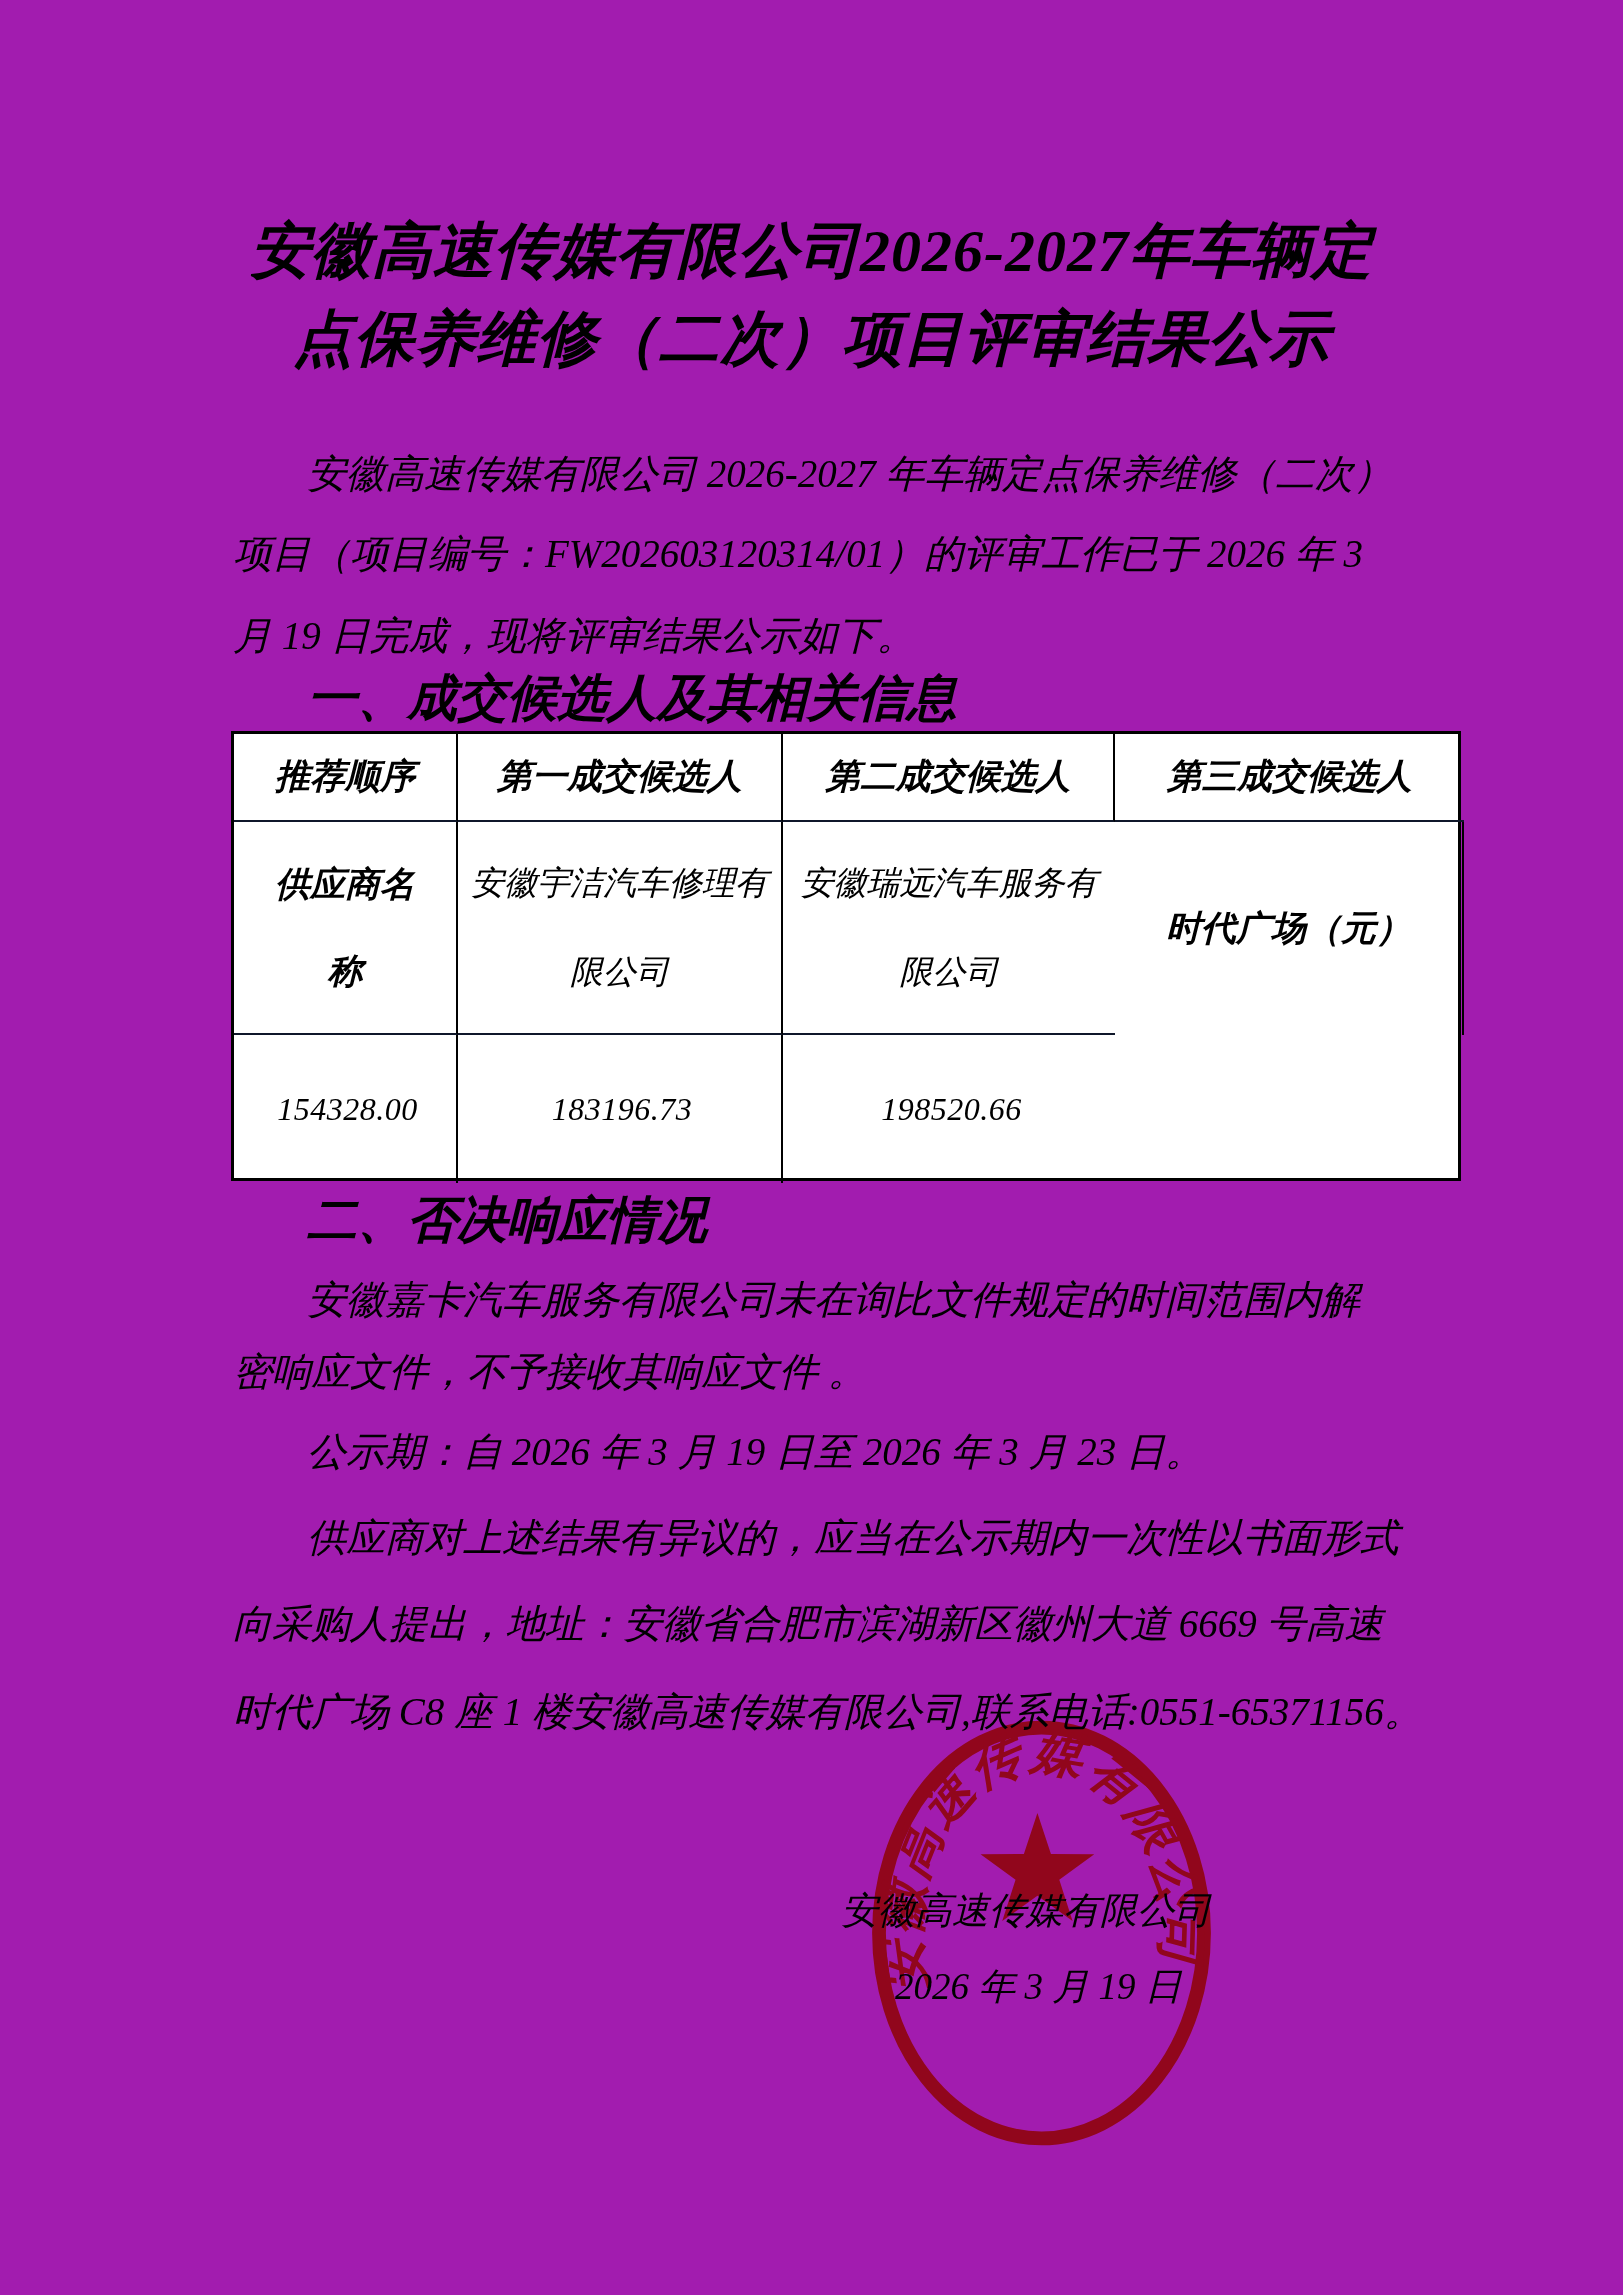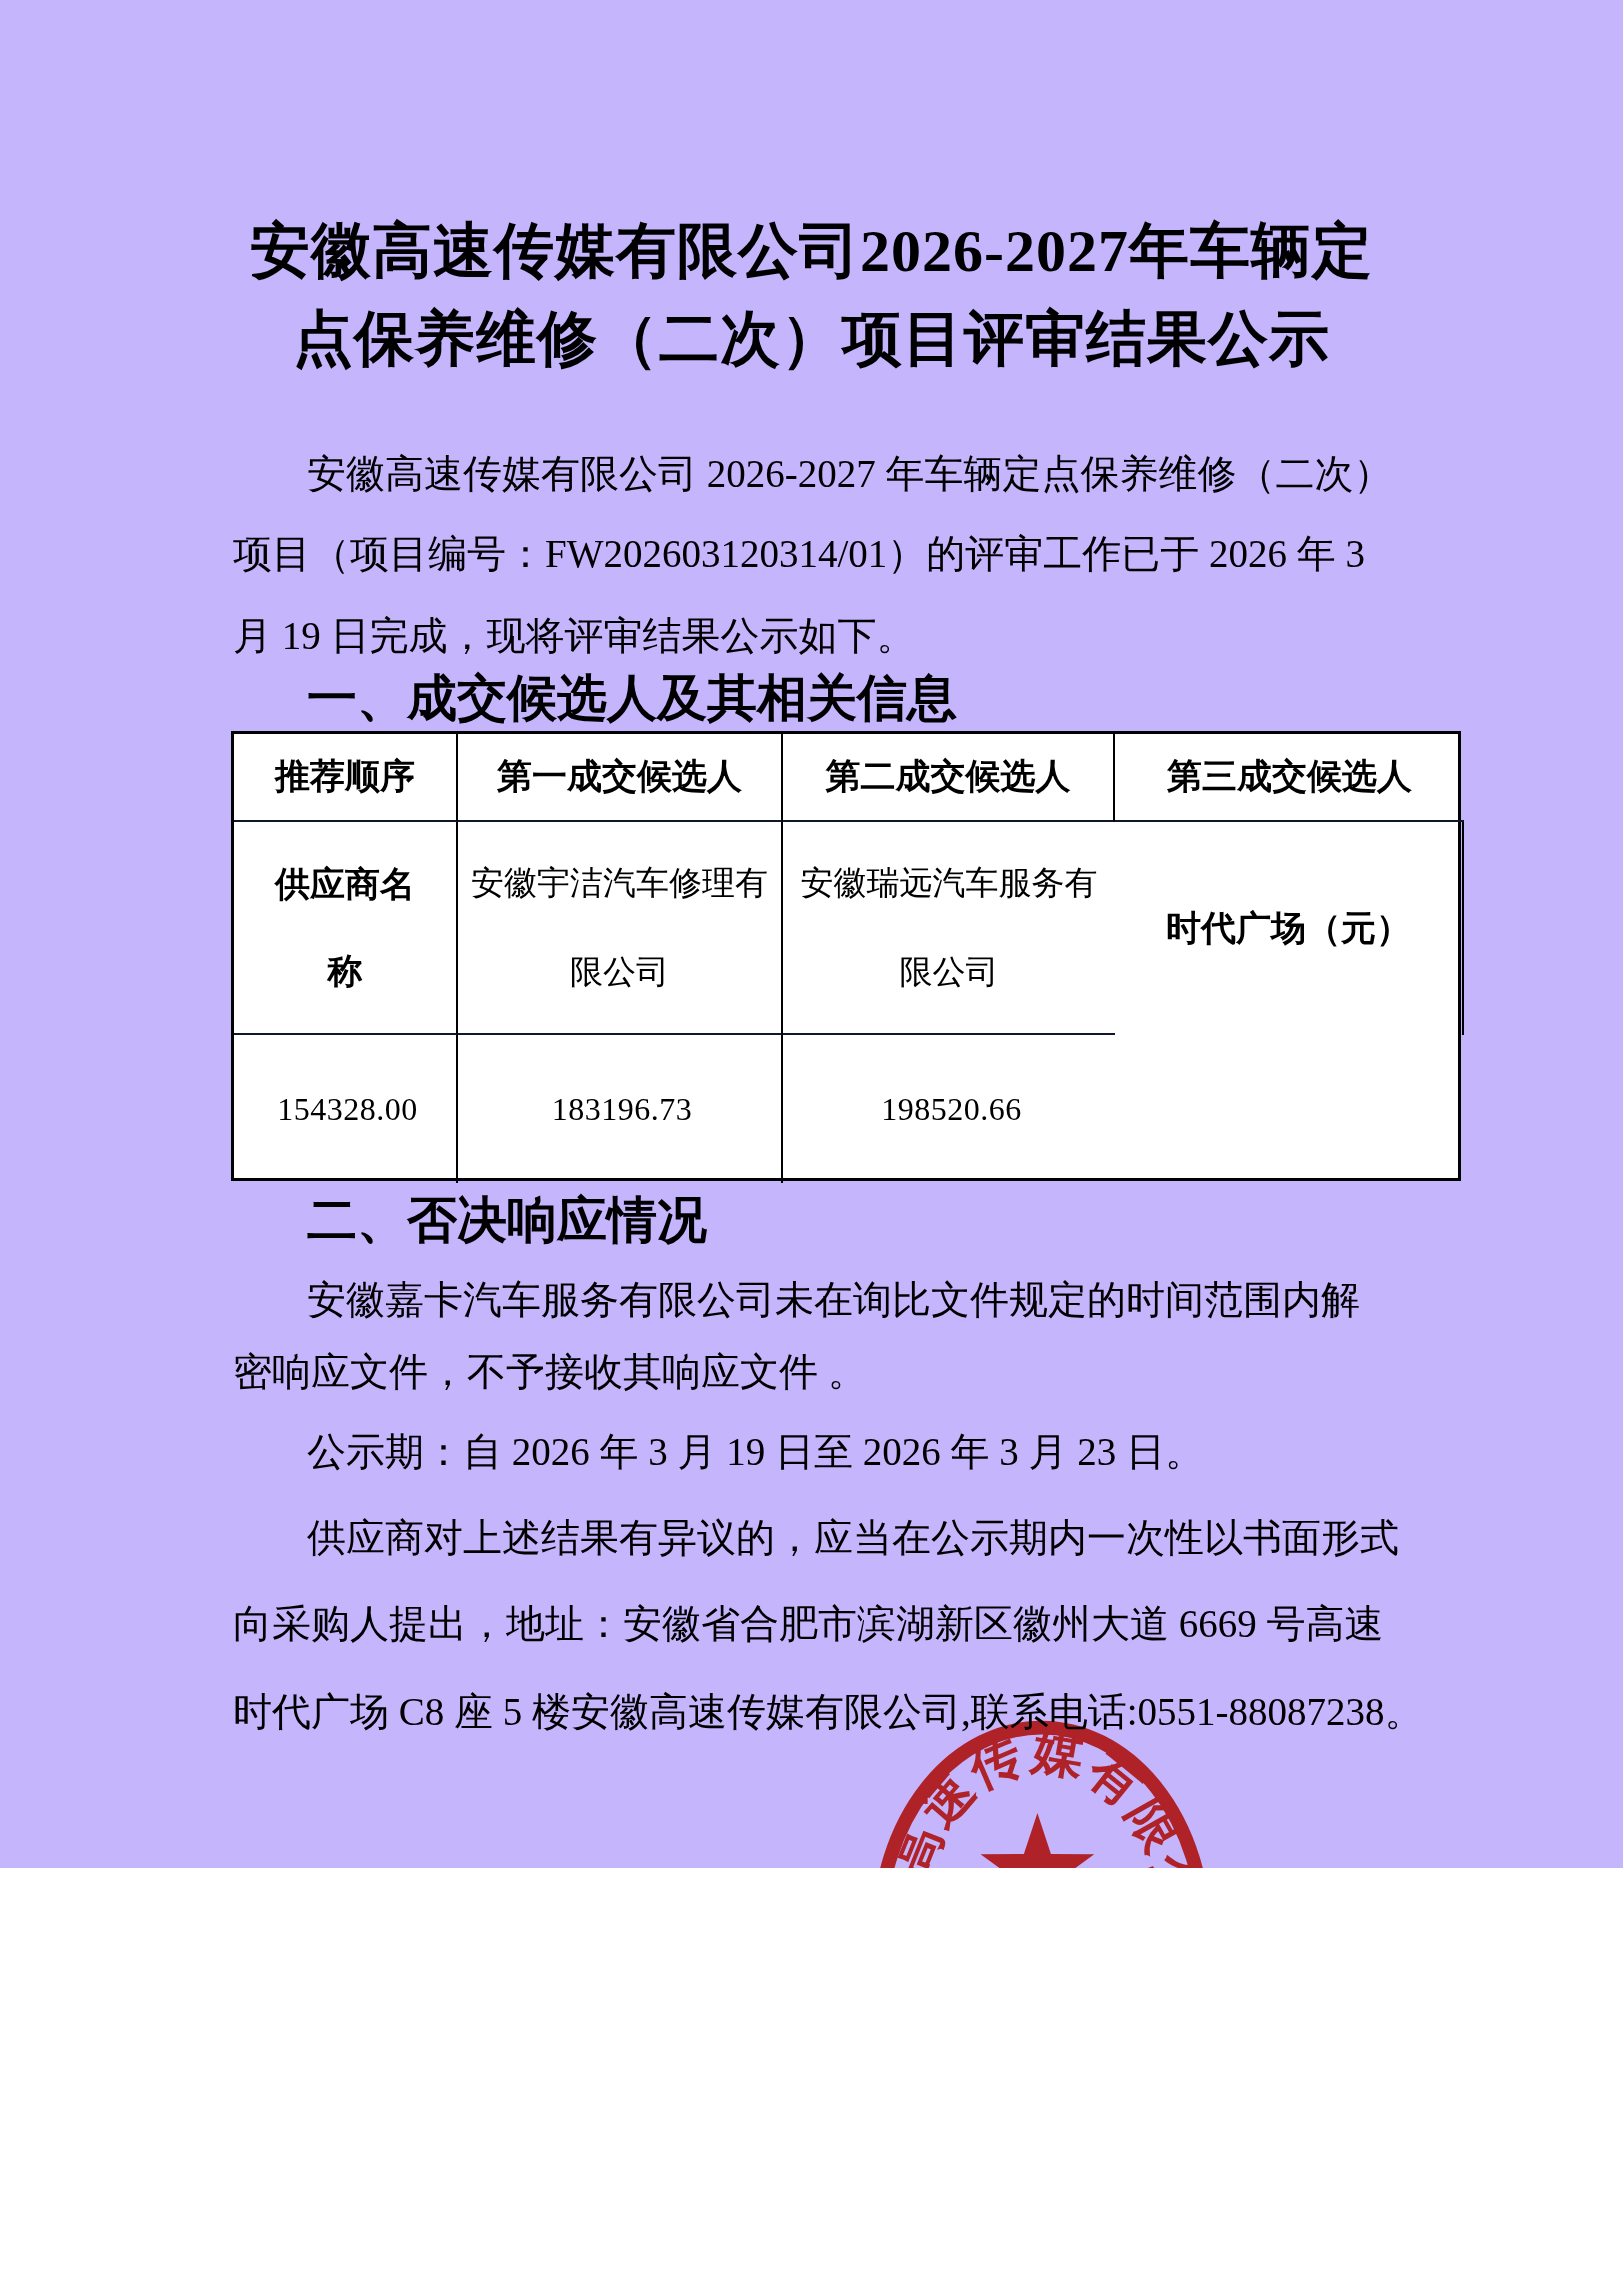--- a/index.html
+++ b/index.html
@@ -1,22 +1,23 @@
 <!DOCTYPE html>
 <html style="font-size:8.2px"><head>
 <meta charset="utf-8">
 <style>
   html,body{margin:0;padding:0;background:#ffffff;}
   #page{
     position:relative;
-    width:1623px;height:1868px;
-    background:#c4b5fd;
+    width:1623px;height:2295px;
+    background:#a21caf;
     overflow:hidden;
     font-family:"Liberation Serif","DejaVu Serif",serif;
     color:#000;
+    font-style:italic;
   }
   .doc-title{
     position:absolute;left:0;top:207px;width:1623px;
     text-align:center;
     font-size:60px;font-weight:bold;line-height:88px;
     font-family:"Liberation Serif","DejaVu Serif",serif;
     letter-spacing:1px;
   }
   .line{
     position:absolute;white-space:nowrap;
@@ -97,21 +98,21 @@
     <div class="cell num last-row last-col">198520.66</div>
   </div>
 
   <div class="heading" style="left:307px;top:1201px;">二、否决响应情况</div>
   <div class="line" style="left:307px;top:1280px;">安徽嘉卡汽车服务有限公司未在询比文件规定的时间范围内解</div>
   <div class="line" style="left:233px;top:1352px;">密响应文件，不予接收其响应文件 。</div>
 
   <div class="line" style="left:307px;top:1432px;">公示期：自 2026 年 3 月 19 日至 2026 年 3 月 23 日。</div>
   <div class="line" style="left:307px;top:1518px;">供应商对上述结果有异议的，应当在公示期内一次性以书面形式</div>
   <div class="line" style="left:233px;top:1604px;">向采购人提出，地址：安徽省合肥市滨湖新区徽州大道 6669 号高速</div>
-  <div class="line" style="left:233px;top:1692px;">时代广场 C8 座 5 楼安徽高速传媒有限公司,联系电话:0551-88087238。</div>
+  <div class="line" style="left:233px;top:1692px;">时代广场 C8 座 1 楼安徽高速传媒有限公司,联系电话:0551-65371156。</div>
 
   <div class="sig" style="left:841px;top:1892px;">安徽高速传媒有限公司</div>
   <div class="sig" style="left:895px;top:1968px;">2026 年 3 月 19 日</div>
 
   <div id="stamp">
     <svg width="409" height="465" viewBox="0 0 800 910" xmlns="http://www.w3.org/2000/svg">
       <ellipse cx="400" cy="454" rx="318" ry="402" fill="none" stroke="#e3251c" stroke-width="27"></ellipse>
       <polygon fill="#e3251c" points="392,219 418.5,299.6 503.3,299.8 434.8,349.9 460.8,430.7 392,381 323.2,430.7 349.2,349.9 280.7,299.8 365.5,299.6"></polygon>
       <path id="seal-text-arc" d="M 174.5 563.4 A 240 320 0 1 1 625.5 563.4" fill="none" stroke="none"></path>
       <text class="ring-text-el" font-size="100" fill="#e3251c" letter-spacing="6">

